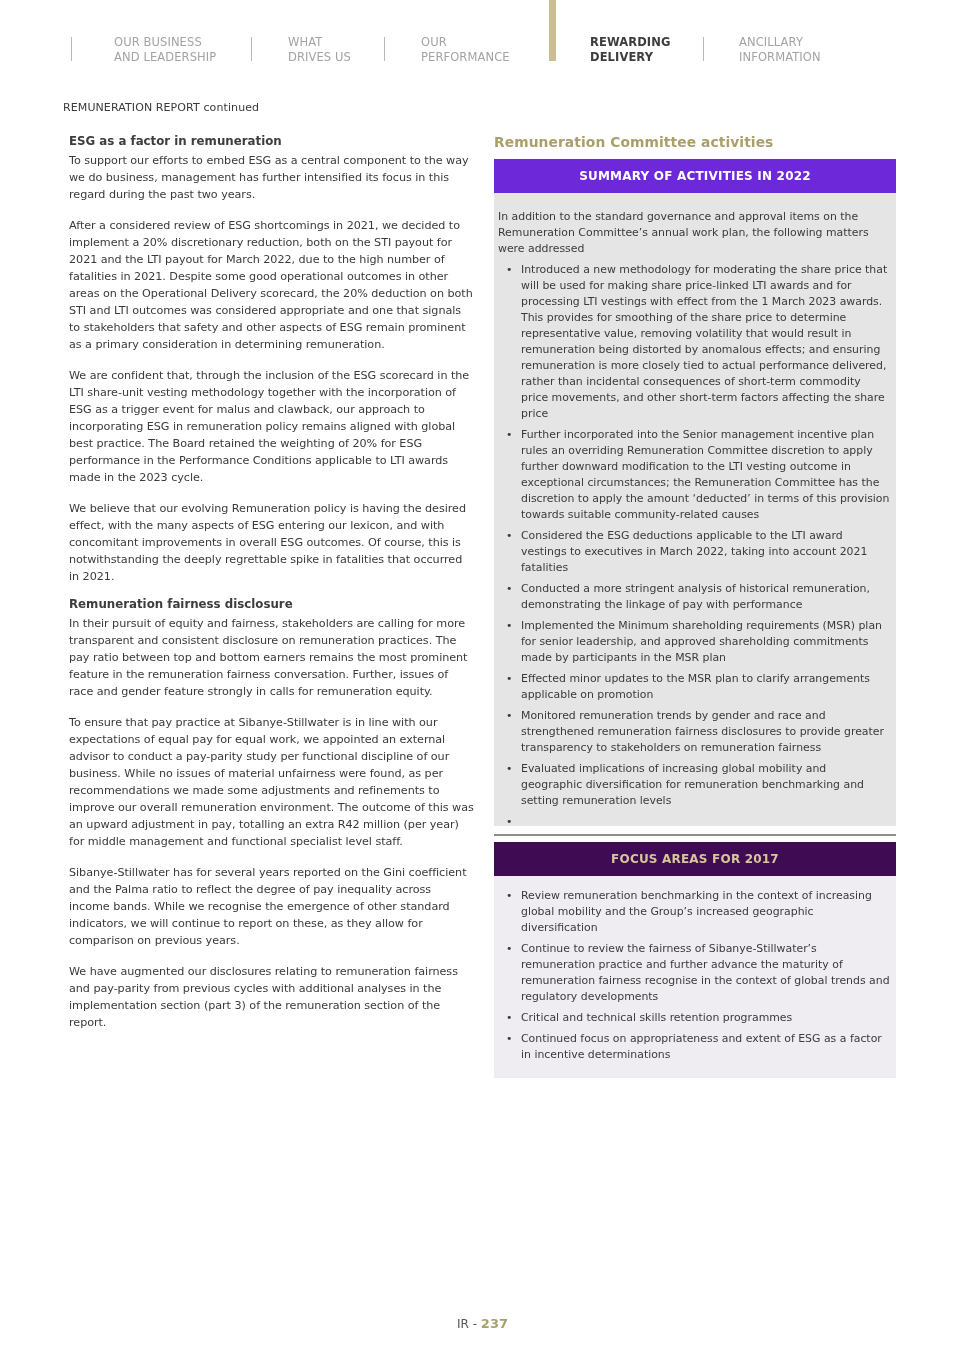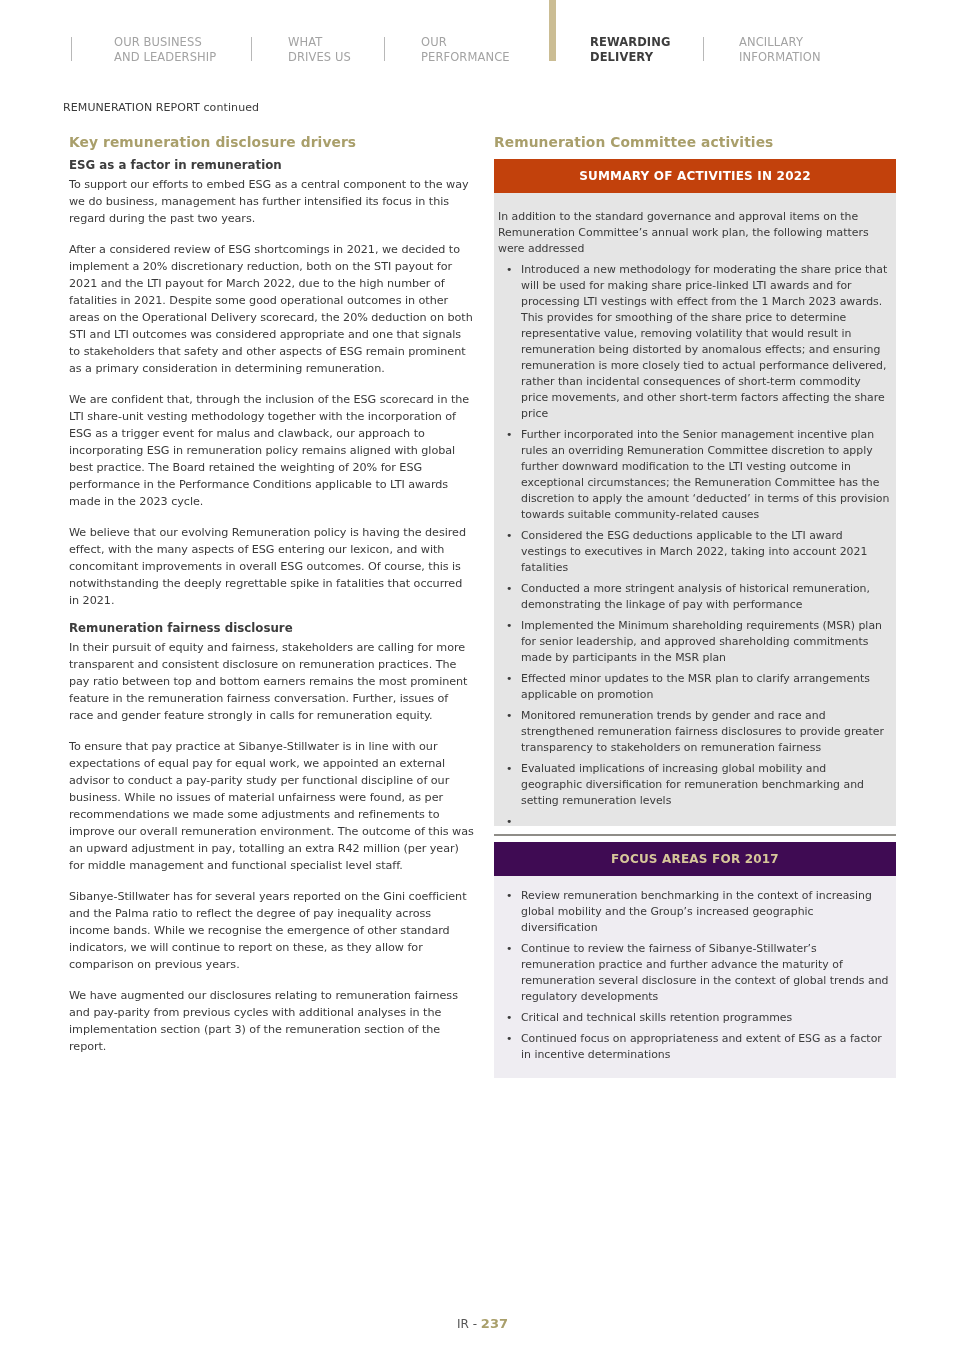--- a/index.html
+++ b/index.html
@@ -34,21 +34,21 @@
       font-size: 11.2px; line-height: 17px; color: #3a3a3a; margin: 0 0 14px 0;
       letter-spacing: -0.05px;
     }
 
     
     .right-col { position: absolute; top: 134px; left: 494px; width: 402px; }
     .panel-header {
       height: 34px; line-height: 34px; text-align: center; font-size: 12px; font-weight: bold;
       letter-spacing: 0.2px; box-shadow: 0 3px 0 #9c9a95;
     }
-    .panel-header.gold { background: #c2410c; color: #ffffff; }
+    .panel-header.gold { background: #6d28d9; color: #ffffff; }
     .panel-header.purple { background: #3f0b53; color: #d6c699; box-shadow: 0 3px 0 #8f8a91; }
     .panel-body { padding: 16px 6px 12px 4px; }
     .panel-body.beige { background: #e5e5e5; }
     .panel-body.lilac { background: #efedf2; padding-top: 12px; padding-bottom: 10px; }
     .panel-intro { font-size: 10.9px; line-height: 16px; color: #3a3a3a; margin: 0 0 5px 0; }
     .blist { list-style: none; margin: 0; padding: 0; }
     .blist li {
       position: relative; padding-left: 23px; font-size: 10.9px; line-height: 16px;
       color: #3a3a3a; margin-bottom: 5px;
     }
@@ -89,21 +89,20 @@
   <div class="nav-sep" style="left:703px"></div>
   <div class="nav-item" style="left:739px">
     <span>ANCILLARY</span>
     <span>INFORMATION</span>
   </div>
 </div>
 
 <div class="running-head">REMUNERATION REPORT continued</div>
 
 <div class="left-col">
-  <h2 class="h2">Key remuneration disclosure drivers</h2>
   <h3 class="h3">ESG as a factor in remuneration</h3>
   <p class="para">To support our efforts to embed ESG as a central component to the way we do business, management has further intensified its focus in this regard during the past two years.</p>
   <p class="para">After a considered review of ESG shortcomings in 2021, we decided to implement a 20% discretionary reduction, both on the STI payout for 2021 and the LTI payout for March 2022, due to the high number of fatalities in 2021. Despite some good operational outcomes in other areas on the Operational Delivery scorecard, the 20% deduction on both STI and LTI outcomes was considered appropriate and one that signals to stakeholders that safety and other aspects of ESG remain prominent as a primary consideration in determining remuneration.</p>
   <p class="para">We are confident that, through the inclusion of the ESG scorecard in the LTI share-unit vesting methodology together with the incorporation of ESG as a trigger event for malus and clawback, our approach to incorporating ESG in remuneration policy remains aligned with global best practice. The Board retained the weighting of 20% for ESG performance in the Performance Conditions applicable to LTI awards made in the 2023 cycle.</p>
   <p class="para">We believe that our evolving Remuneration policy is having the desired effect, with the many aspects of ESG entering our lexicon, and with concomitant improvements in overall ESG outcomes. Of course, this is notwithstanding the deeply regrettable spike in fatalities that occurred in 2021.</p>
   <h3 class="h3" style="margin-top:-2px">Remuneration fairness disclosure</h3>
   <p class="para">In their pursuit of equity and fairness, stakeholders are calling for more transparent and consistent disclosure on remuneration practices. The pay ratio between top and bottom earners remains the most prominent feature in the remuneration fairness conversation. Further, issues of race and gender feature strongly in calls for remuneration equity.</p>
   <p class="para">To ensure that pay practice at Sibanye-Stillwater is in line with our expectations of equal pay for equal work, we appointed an external advisor to conduct a pay-parity study per functional discipline of our business. While no issues of material unfairness were found, as per recommendations we made some adjustments and refinements to improve our overall remuneration environment. The outcome of this was an upward adjustment in pay, totalling an extra R42 million (per year) for middle management and functional specialist level staff.</p>
   <p class="para">Sibanye-Stillwater has for several years reported on the Gini coefficient and the Palma ratio to reflect the degree of pay inequality across income bands. While we recognise the emergence of other standard indicators, we will continue to report on these, as they allow for comparison on previous years.</p>
   <p class="para">We have augmented our disclosures relating to remuneration fairness and pay-parity from previous cycles with additional analyses in the implementation section (part 3) of the remuneration section of the report.</p>
@@ -131,21 +130,21 @@
     <div class="panel-divider"></div>
   </div>
 
   <div class="panel-gap"></div>
 
   <div class="panel">
     <div class="panel-header purple">FOCUS AREAS FOR 2017</div>
     <div class="panel-body lilac">
       <ul class="blist">
         <li><span class="bullet">•</span><span>Review remuneration benchmarking in the context of increasing global mobility and the Group’s increased geographic diversification</span></li>
-        <li><span class="bullet">•</span><span>Continue to review the fairness of Sibanye-Stillwater’s remuneration practice and further advance the maturity of remuneration several disclosure in the context of global trends and regulatory developments</span></li>
+        <li><span class="bullet">•</span><span>Continue to review the fairness of Sibanye-Stillwater’s remuneration practice and further advance the maturity of remuneration fairness recognise in the context of global trends and regulatory developments</span></li>
         <li><span class="bullet">•</span><span>Critical and technical skills retention programmes</span></li>
         <li><span class="bullet">•</span><span>Continued focus on appropriateness and extent of ESG as a factor in incentive determinations</span></li>
       </ul>
     </div>
   </div>
 </div>
 
 <div class="footer">
   <span>IR - </span><span class="page-no">237</span>
 </div>

